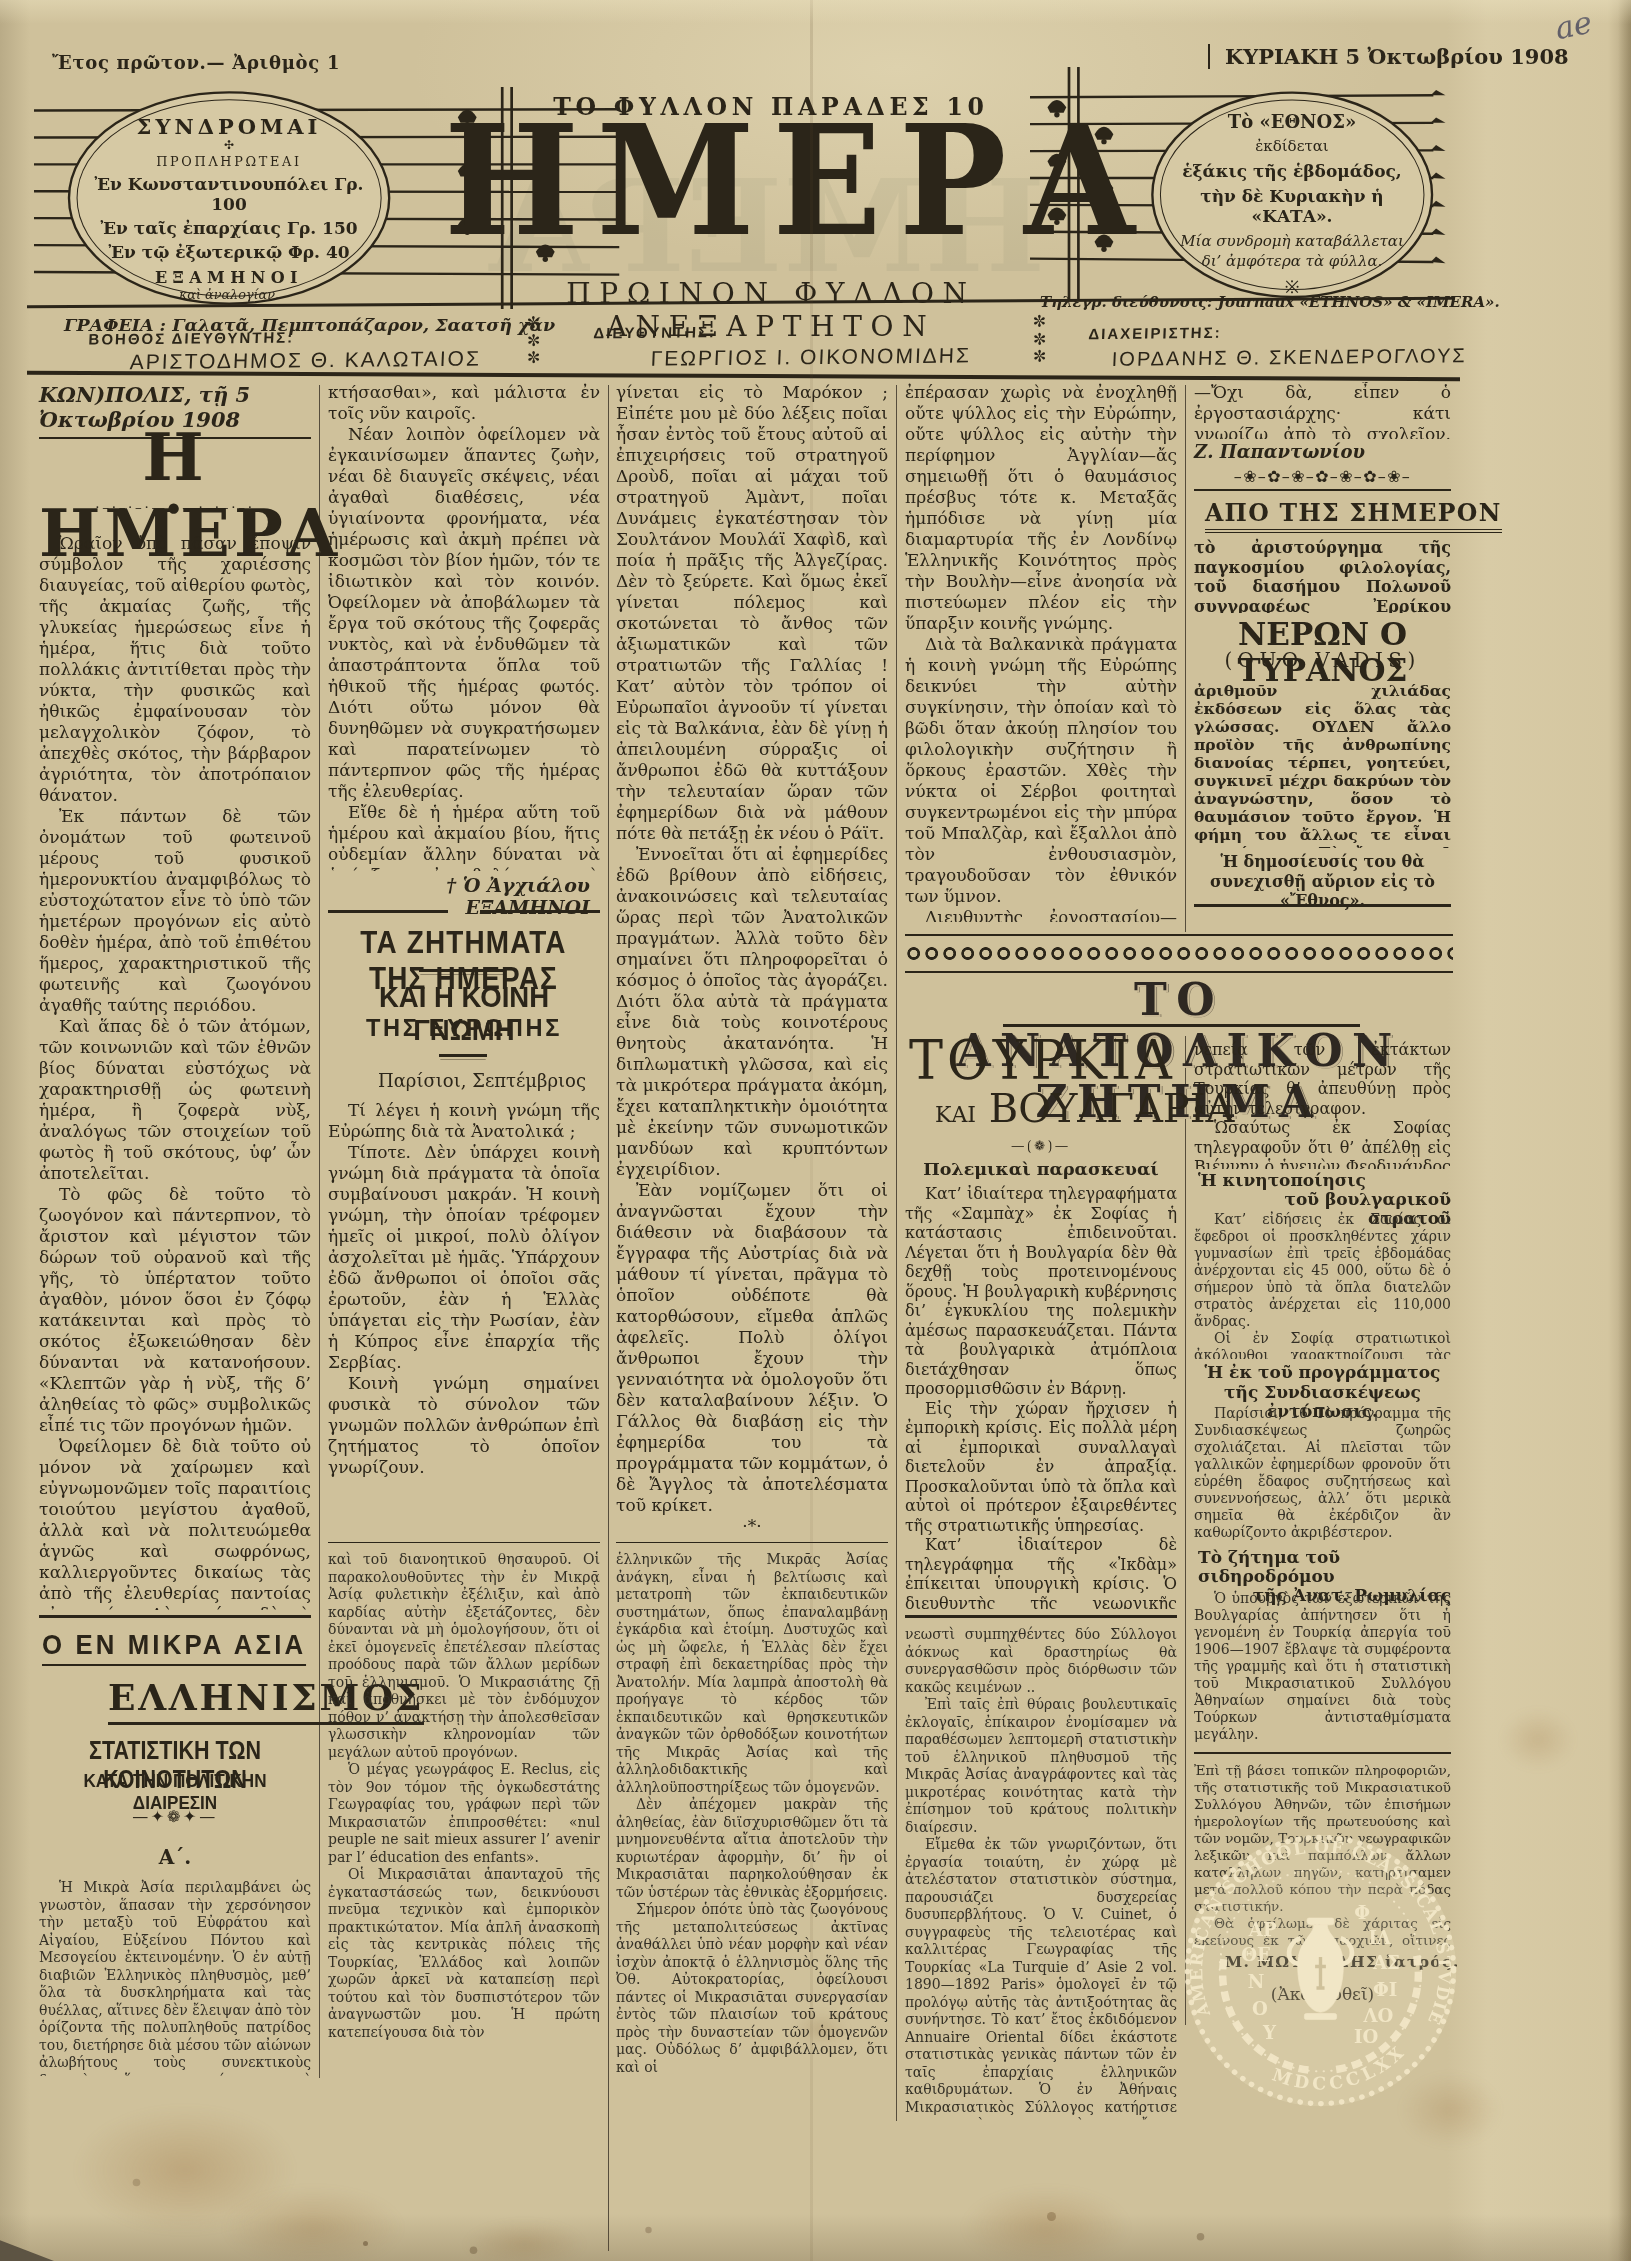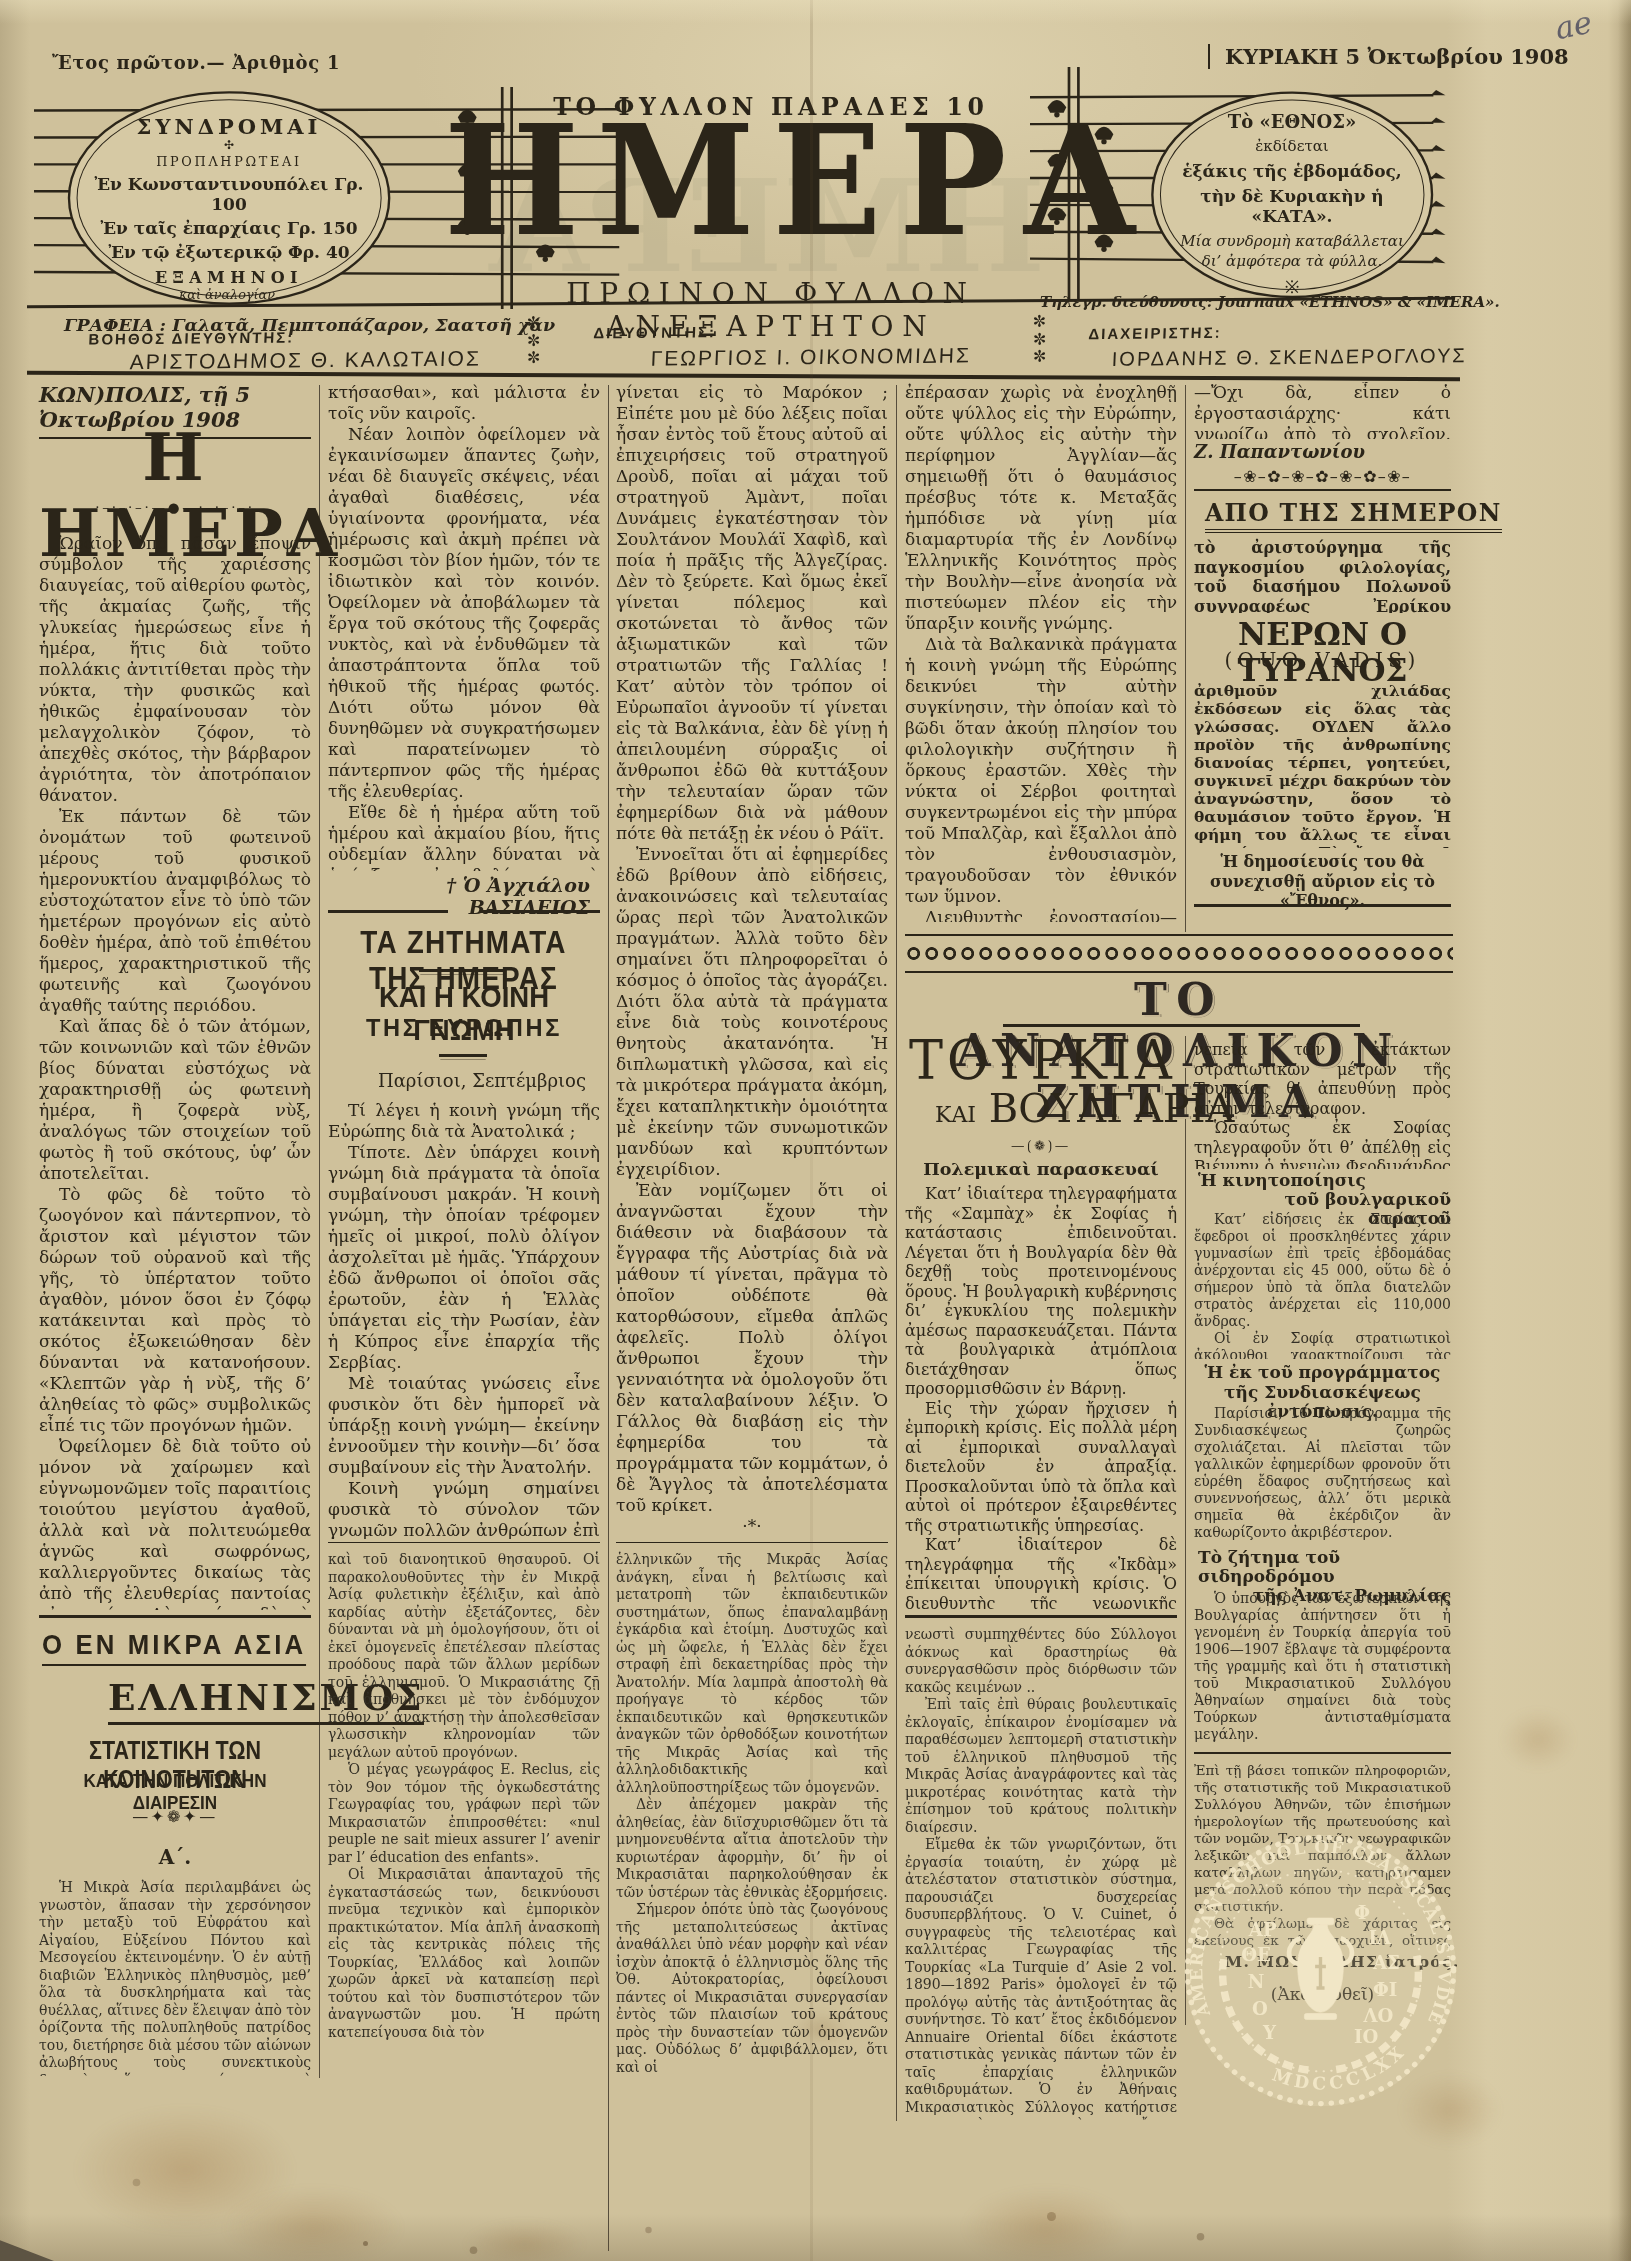--- a/index.html
+++ b/index.html
@@ -188,32 +188,31 @@
   <div class="abs ctr" style="left:39px;top:1845px;width:272px;font-size:20px;font-weight:bold;">Α´.</div>
   <div class="abs flow sm" style="left:39px;top:1879px;width:272px;height:197px;">
     <p>Ἡ Μικρὰ Ἀσία περιλαμβάνει ὡς γνωστὸν, ἅπασαν τὴν χερσόνησον τὴν μεταξὺ τοῦ Εὐφράτου καὶ Αἰγαίου, Εὐξείνου Πόντου καὶ Μεσογείου ἐκτεινομένην. Ὁ ἐν αὐτῇ διαβιῶν Ἑλληνικὸς πληθυσμὸς, μεθ’ ὅλα τὰ δυσκληρήματα καὶ τὰς θυέλλας, αἵτινες δὲν ἔλειψαν ἀπὸ τὸν ὁρίζοντα τῆς πολυπληθοῦς πατρίδος του, διετήρησε διὰ μέσου τῶν αἰώνων ἀλωβήτους τοὺς συνεκτικοὺς δεσμοὺς, οἵτινες συσφίγγουσι καὶ προάγουσι τὴν φυλετικὴν ἑκάστου ἔθνους ἑνότητα, ἤτοι τὴν καταγωγὴν, τὴν θρησκείαν, τὰς ἠθικὰς ἀρετάς</p>
   </div>
 
   <div class="abs flow bt" style="left:328px;top:382px;width:272px;height:489px;">
     <p class="noind">κτήσασθαι», καὶ μάλιστα ἐν τοῖς νῦν καιροῖς.</p>
     <p>Νέαν λοιπὸν ὀφείλομεν νὰ ἐγκαινίσωμεν ἅπαντες ζωὴν, νέαι δὲ διαυγεῖς σκέψεις, νέαι ἀγαθαὶ διαθέσεις, νέα ὑγιαίνοντα φρονήματα, νέα ἡμέρωσις καὶ ἀκμὴ πρέπει νὰ κοσμῶσι τὸν βίον ἡμῶν, τόν τε ἰδιωτικὸν καὶ τὸν κοινόν. Ὀφείλομεν νὰ ἀποβάλωμεν τὰ ἔργα τοῦ σκότους τῆς ζοφερᾶς νυκτὸς, καὶ νὰ ἐνδυθῶμεν τὰ ἀπαστράπτοντα ὅπλα τοῦ ἠθικοῦ τῆς ἡμέρας φωτός. Διότι οὕτω μόνον θὰ δυνηθῶμεν νὰ συγκρατήσωμεν καὶ παρατείνωμεν τὸ πάντερπνον φῶς τῆς ἡμέρας τῆς ἐλευθερίας.</p>
     <p>Εἴθε δὲ ἡ ἡμέρα αὕτη τοῦ ἡμέρου καὶ ἀκμαίου βίου, ἥτις οὐδεμίαν ἄλλην δύναται νὰ ὑπάρξῃ ἀμφιβολίαν, νὰ διαρκέσῃ ἐπὶ μήκιστον, παράγουσα ἄφθονα ἀγαθὰ ἀναμνημονεύτου ἀξίας. Τοῦτο ἀπὸ καρδίας ποθοῦμεν καὶ εὐχόμεθα</p>
   </div>
-  <div class="abs sig" style="left:328px;top:874px;width:262px;text-align:right;font-size:19px;">† Ὁ Ἀγχιάλου ΒΑΣΙΛΕΙΟΣ</div>
+  <div class="abs sig" style="left:328px;top:874px;width:262px;text-align:right;font-size:19px;">† Ὁ Ἀγχιάλου ΕΞΑΜΗΝΟΙ</div>
   <div class="wavyrule" style="left:328px;top:910px;width:272px;"></div>
   <div class="abs ctr" style="left:322px;top:925px;width:283px;font-size:31px;font-weight:bold;font-family:'Liberation Sans',sans-serif;transform:scaleX(.9);letter-spacing:1.3px;">ΤΑ ΖΗΤΗΜΑΤΑ ΤΗΣ ΗΜΕΡΑΣ</div>
   <div class="hrule" style="left:419px;top:969px;width:87px;height:3.4px;box-shadow:0 4px 0 -1.3px #2b2519;"></div>
   <div class="abs ctr" style="left:328px;top:981px;width:272px;font-size:29px;font-weight:bold;font-family:'Liberation Sans',sans-serif;transform:scaleX(.95);">ΚΑΙ Η ΚΟΙΝΗ ΓΝΩΜΗ</div>
   <div class="abs ctr" style="left:328px;top:1015px;width:272px;font-size:23.6px;font-weight:bold;font-family:'Liberation Sans',sans-serif;letter-spacing:2.7px;">ΤΗΣ ΕΥΡΩΠΗΣ</div>
   <div class="hrule" style="left:439px;top:1054px;width:48px;height:2.7px;box-shadow:0 4px 0 -1.3px #2b2519;"></div>
   <div class="abs" style="left:328px;top:1070px;width:258px;text-align:right;font-size:18px;">Παρίσιοι, Σεπτέμβριος</div>
   <div class="abs flow bt" style="left:328px;top:1100px;width:272px;height:439px;">
     <p>Τί λέγει ἡ κοινὴ γνώμη τῆς Εὐρώπης διὰ τὰ Ἀνατολικά ;</p>
     <p>Τίποτε. Δὲν ὑπάρχει κοινὴ γνώμη διὰ πράγματα τὰ ὁποῖα συμβαίνουσι μακράν. Ἡ κοινὴ γνώμη, τὴν ὁποίαν τρέφομεν ἡμεῖς οἱ μικροί, πολὺ ὀλίγον ἀσχολεῖται μὲ ἡμᾶς. Ὑπάρχουν ἐδῶ ἄνθρωποι οἱ ὁποῖοι σᾶς ἐρωτοῦν, ἐὰν ἡ Ἑλλὰς ὑπάγεται εἰς τὴν Ρωσίαν, ἐὰν ἡ Κύπρος εἶνε ἐπαρχία τῆς Σερβίας.</p>
-    <p>Μὲ τοιαύτας γνώσεις εἶνε φυσικὸν ὅτι δὲν ἡμπορεῖ νὰ ὑπάρξῃ κοινὴ γνώμη— ἐκείνην ἐννοοῦμεν τὴν κοινὴν—δι’ ὅσα συμβαίνουν εἰς τὴν Ἀνατολήν.</p>
     <p>Κοινὴ γνώμη σημαίνει φυσικὰ τὸ σύνολον τῶν γνωμῶν πολλῶν ἀνθρώπων ἐπὶ ζητήματος τὸ ὁποῖον γνωρίζουν.</p>
 
   </div>
   <div class="hrule" style="left:328px;top:1542px;width:272px;height:1.3px;"></div>
   <div class="abs flow sm" style="left:328px;top:1551px;width:272px;height:567px;">
     <p class="noind">καὶ τοῦ διανοητικοῦ θησαυροῦ. Οἱ παρακολουθοῦντες τὴν ἐν Μικρᾷ Ἀσίᾳ φυλετικὴν ἐξέλιξιν, καὶ ἀπὸ καρδίας αὐτὴν ἐξετάζοντες, δὲν δύνανται νὰ μὴ ὁμολογήσουν, ὅτι οἱ ἐκεῖ ὁμογενεῖς ἐπετέλεσαν πλείστας προόδους παρὰ τῶν ἄλλων μερίδων τοῦ ἑλληνισμοῦ. Ὁ Μικρασιάτης ζῇ καὶ ἀποθνήσκει μὲ τὸν ἐνδόμυχον πόθον ν’ ἀνακτήσῃ τὴν ἀπολεσθεῖσαν γλωσσικὴν κληρονομίαν τῶν μεγάλων αὐτοῦ προγόνων.</p>
     <p>Ὁ μέγας γεωγράφος E. Reclus, εἰς τὸν 9ον τόμον τῆς ὀγκωδεστάτης Γεωγραφίας του, γράφων περὶ τῶν Μικρασιατῶν ἐπιπροσθέτει: «nul peuple ne sait mieux assurer l’ avenir par l’ éducation des enfants».</p>
     <p>Οἱ Μικρασιᾶται ἁπανταχοῦ τῆς ἐγκαταστάσεώς των, δεικνύουσι πνεῦμα τεχνικὸν καὶ ἐμπορικὸν πρακτικώτατον. Μία ἁπλῆ ἀνασκοπὴ εἰς τὰς κεντρικὰς πόλεις τῆς Τουρκίας, Ἑλλάδος καὶ λοιπῶν χωρῶν ἀρκεῖ νὰ καταπείσῃ περὶ τούτου καὶ τὸν δυσπιστότερον τῶν ἀναγνωστῶν μου. Ἡ πρώτη κατεπείγουσα διὰ τὸν</p>
   </div>
 

